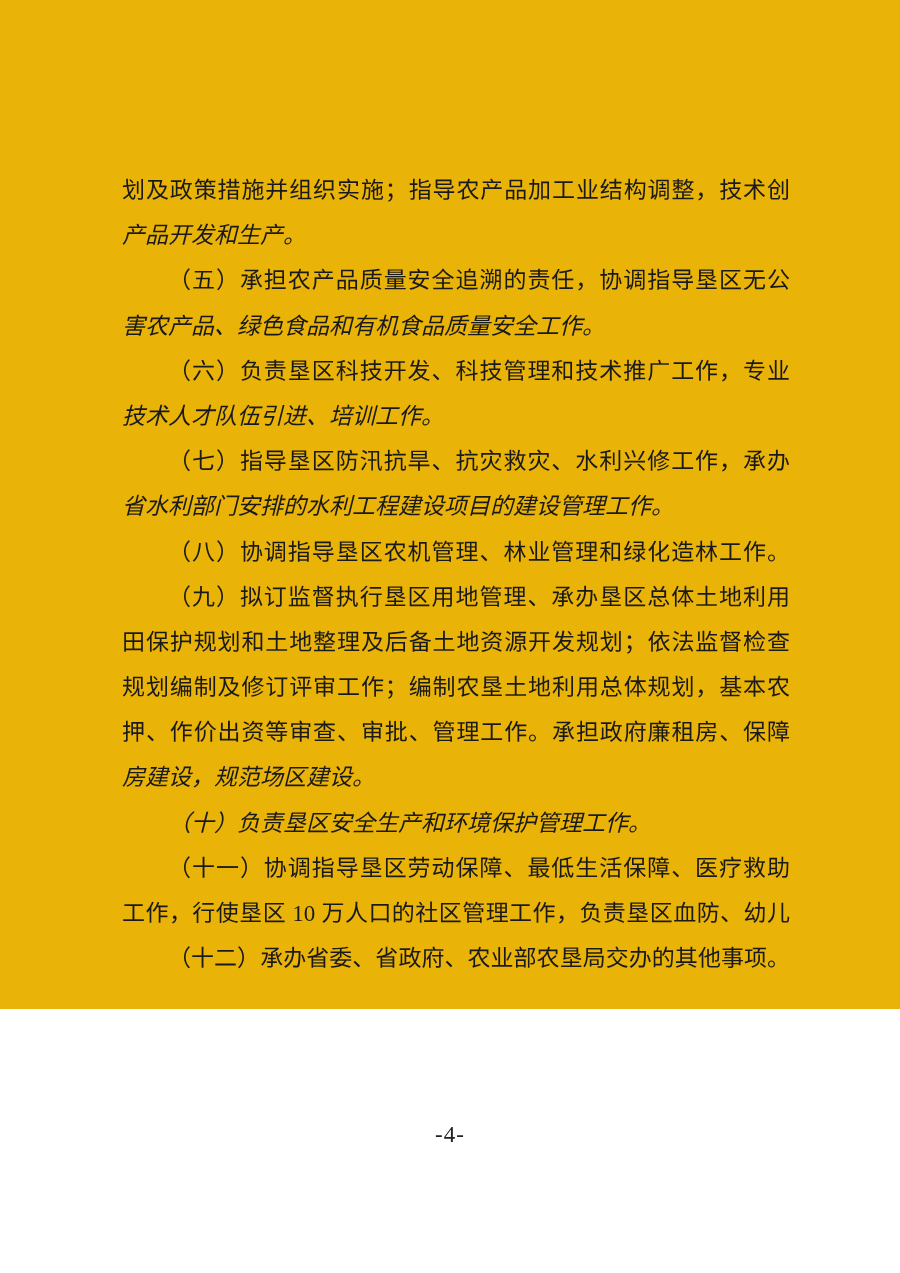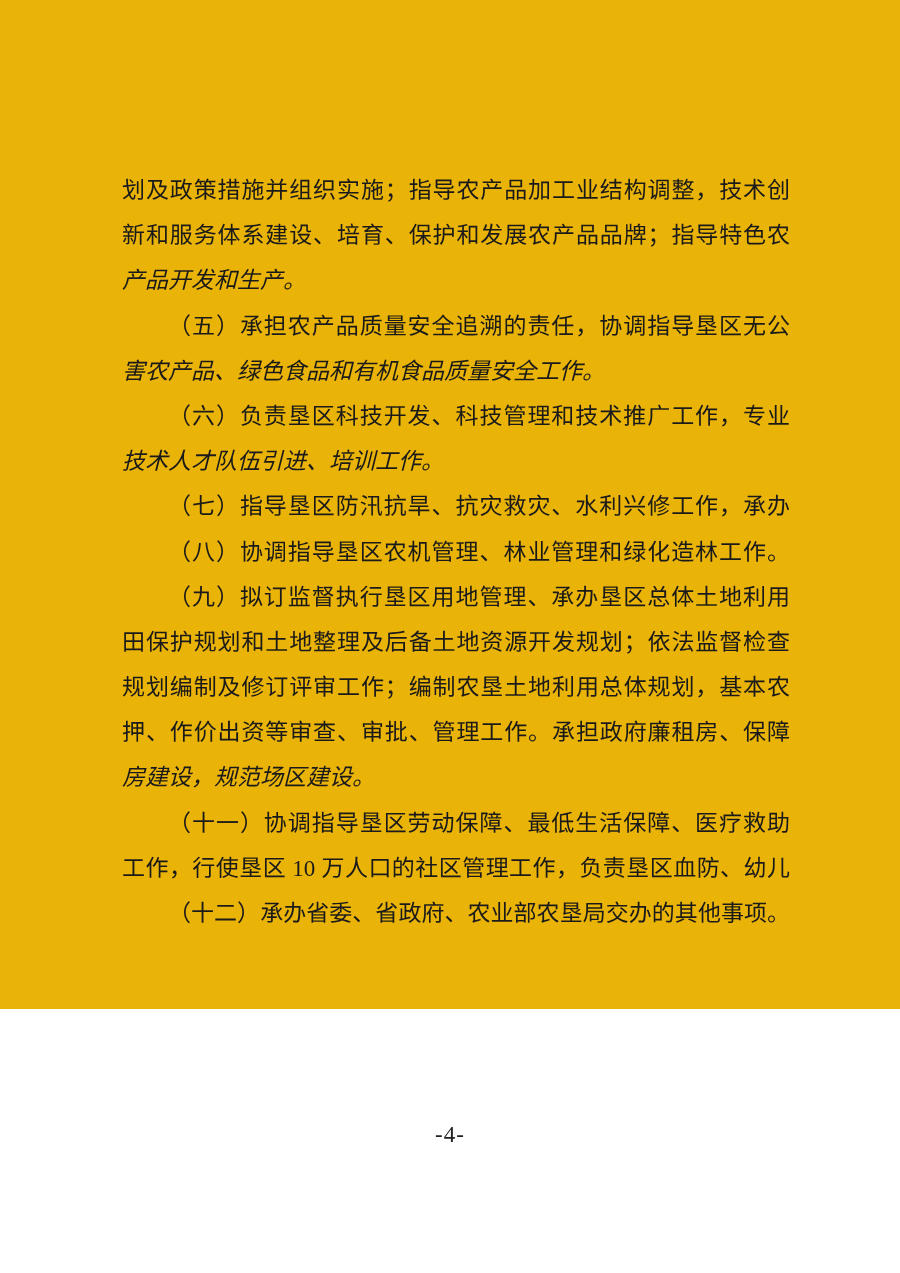--- a/index.html
+++ b/index.html
@@ -65,43 +65,46 @@
     line-height: 28px;
   }
 </style>
 </head>
 <body>
 
 <div class="page">
   <div class="doc-body">
       <div class="paragraph">
         <div class="line full">划及政策措施并组织实施；指导农产品加工业结构调整，技术创</div>
-        <div class="line full">新和服务体系建设、培育、保护和发展农产品品牌；指导特色农</div>
         <div class="line short">产品开发和生产。</div>
       </div>
       <div class="paragraph">
         <div class="line full indent">（五）承担农产品质量安全追溯的责任，协调指导垦区无公</div>
         <div class="line short">害农产品、绿色食品和有机食品质量安全工作。</div>
       </div>
       <div class="paragraph">
         <div class="line full indent">（六）负责垦区科技开发、科技管理和技术推广工作，专业</div>
         <div class="line short">技术人才队伍引进、培训工作。</div>
       </div>
       <div class="paragraph">
         <div class="line full indent">（七）指导垦区防汛抗旱、抗灾救灾、水利兴修工作，承办</div>
+        <div class="line short">省水利部门安排的水利工程建设项目的建设管理工作。</div>
       </div>
       <div class="paragraph">
         <div class="line full indent">（八）协调指导垦区农机管理、林业管理和绿化造林工作。</div>
       </div>
       <div class="paragraph">
         <div class="line full indent">（九）拟订监督执行垦区用地管理、承办垦区总体土地利用</div>
         <div class="line full">田保护规划和土地整理及后备土地资源开发规划；依法监督检查</div>
         <div class="line full">规划编制及修订评审工作；编制农垦土地利用总体规划，基本农</div>
         <div class="line full">押、作价出资等审查、审批、管理工作。承担政府廉租房、保障</div>
         <div class="line short">房建设，规范场区建设。</div>
+      </div>
+      <div class="paragraph">
+        <div class="line short indent">（十）负责垦区安全生产和环境保护管理工作。</div>
       </div>
       <div class="paragraph">
         <div class="line full indent">（十一）协调指导垦区劳动保障、最低生活保障、医疗救助</div>
         <div class="line full">工作，行使垦区 10 万人口的社区管理工作，负责垦区血防、幼儿</div>
       </div>
       <div class="paragraph">
         <div class="line full indent">（十二）承办省委、省政府、农业部农垦局交办的其他事项。</div>
       </div>
     </div>
   <div class="page-number">-4-</div>

